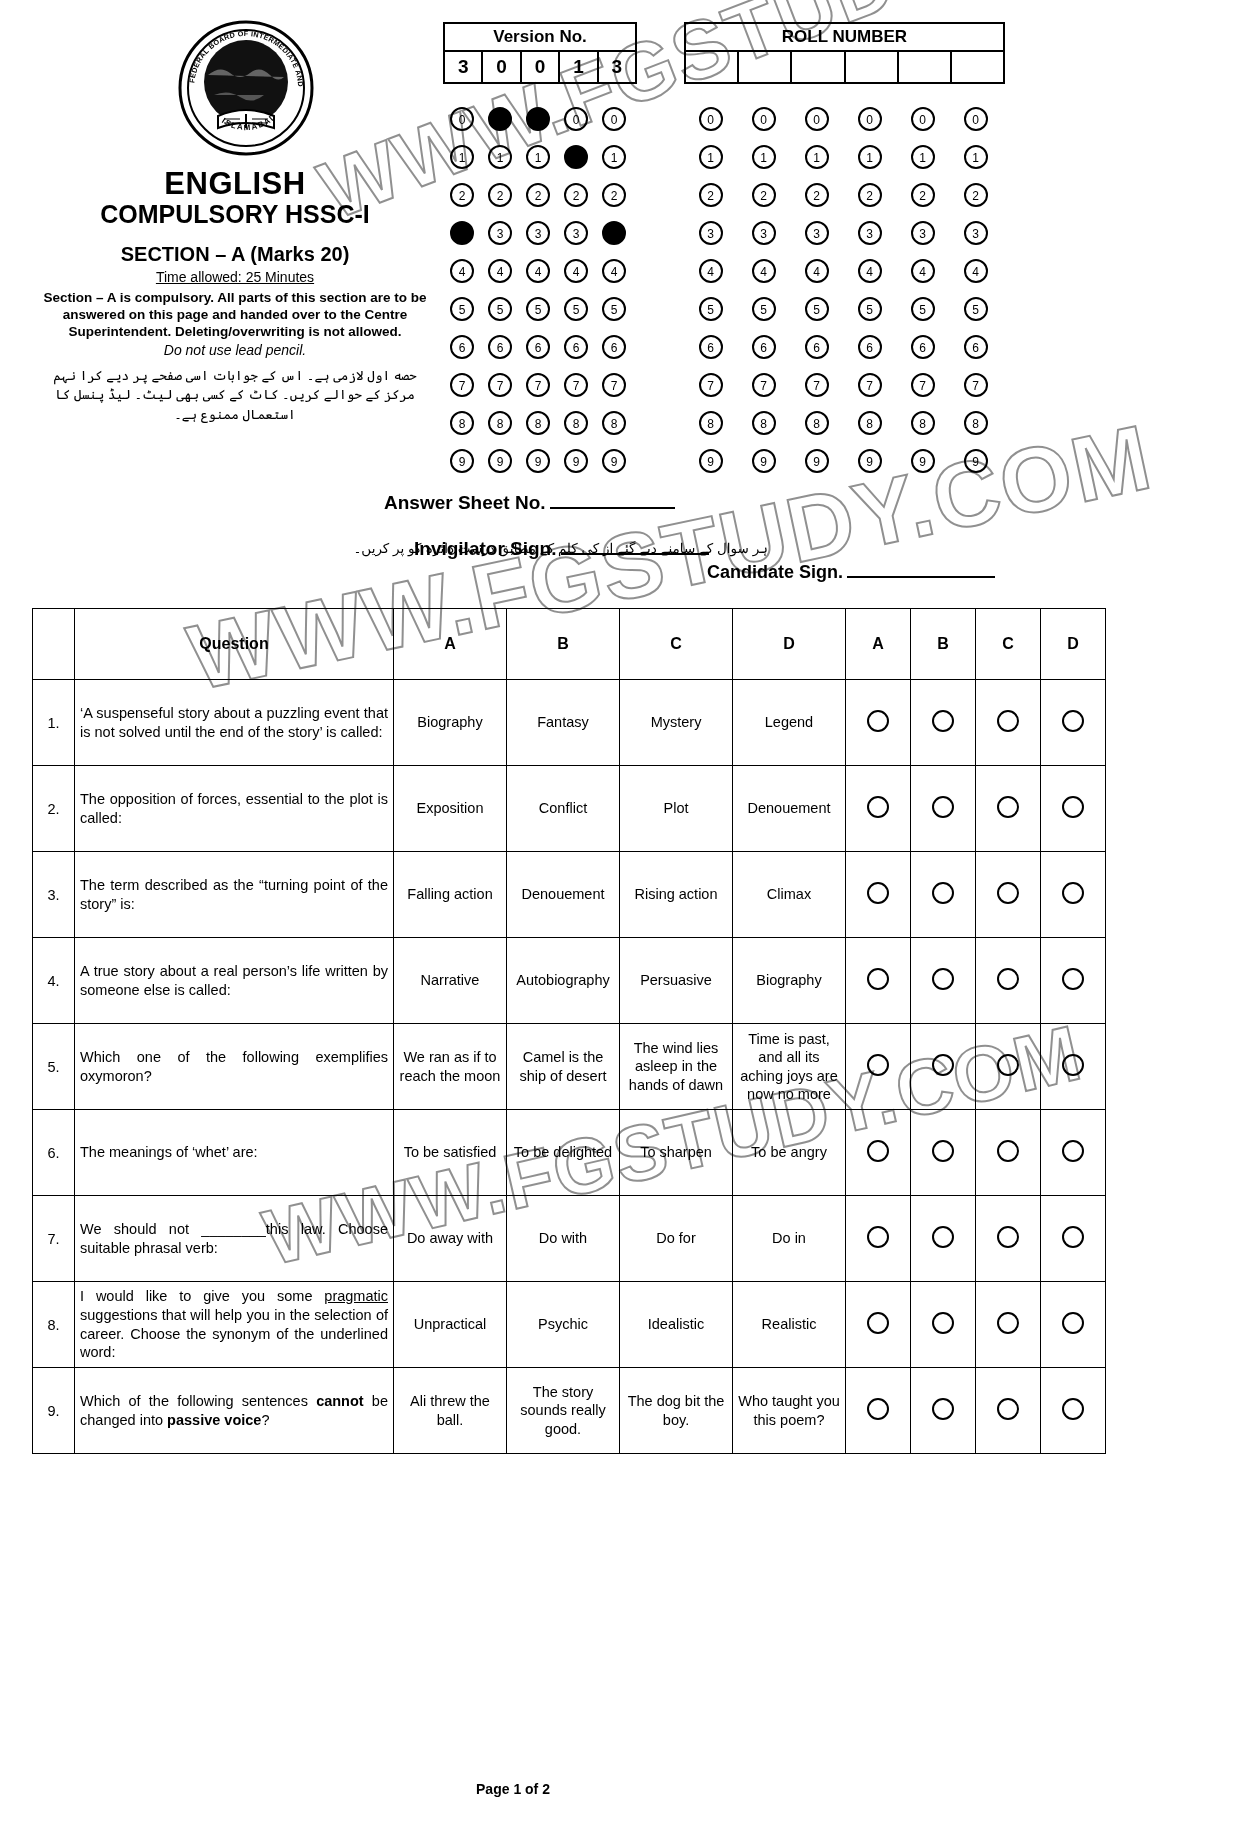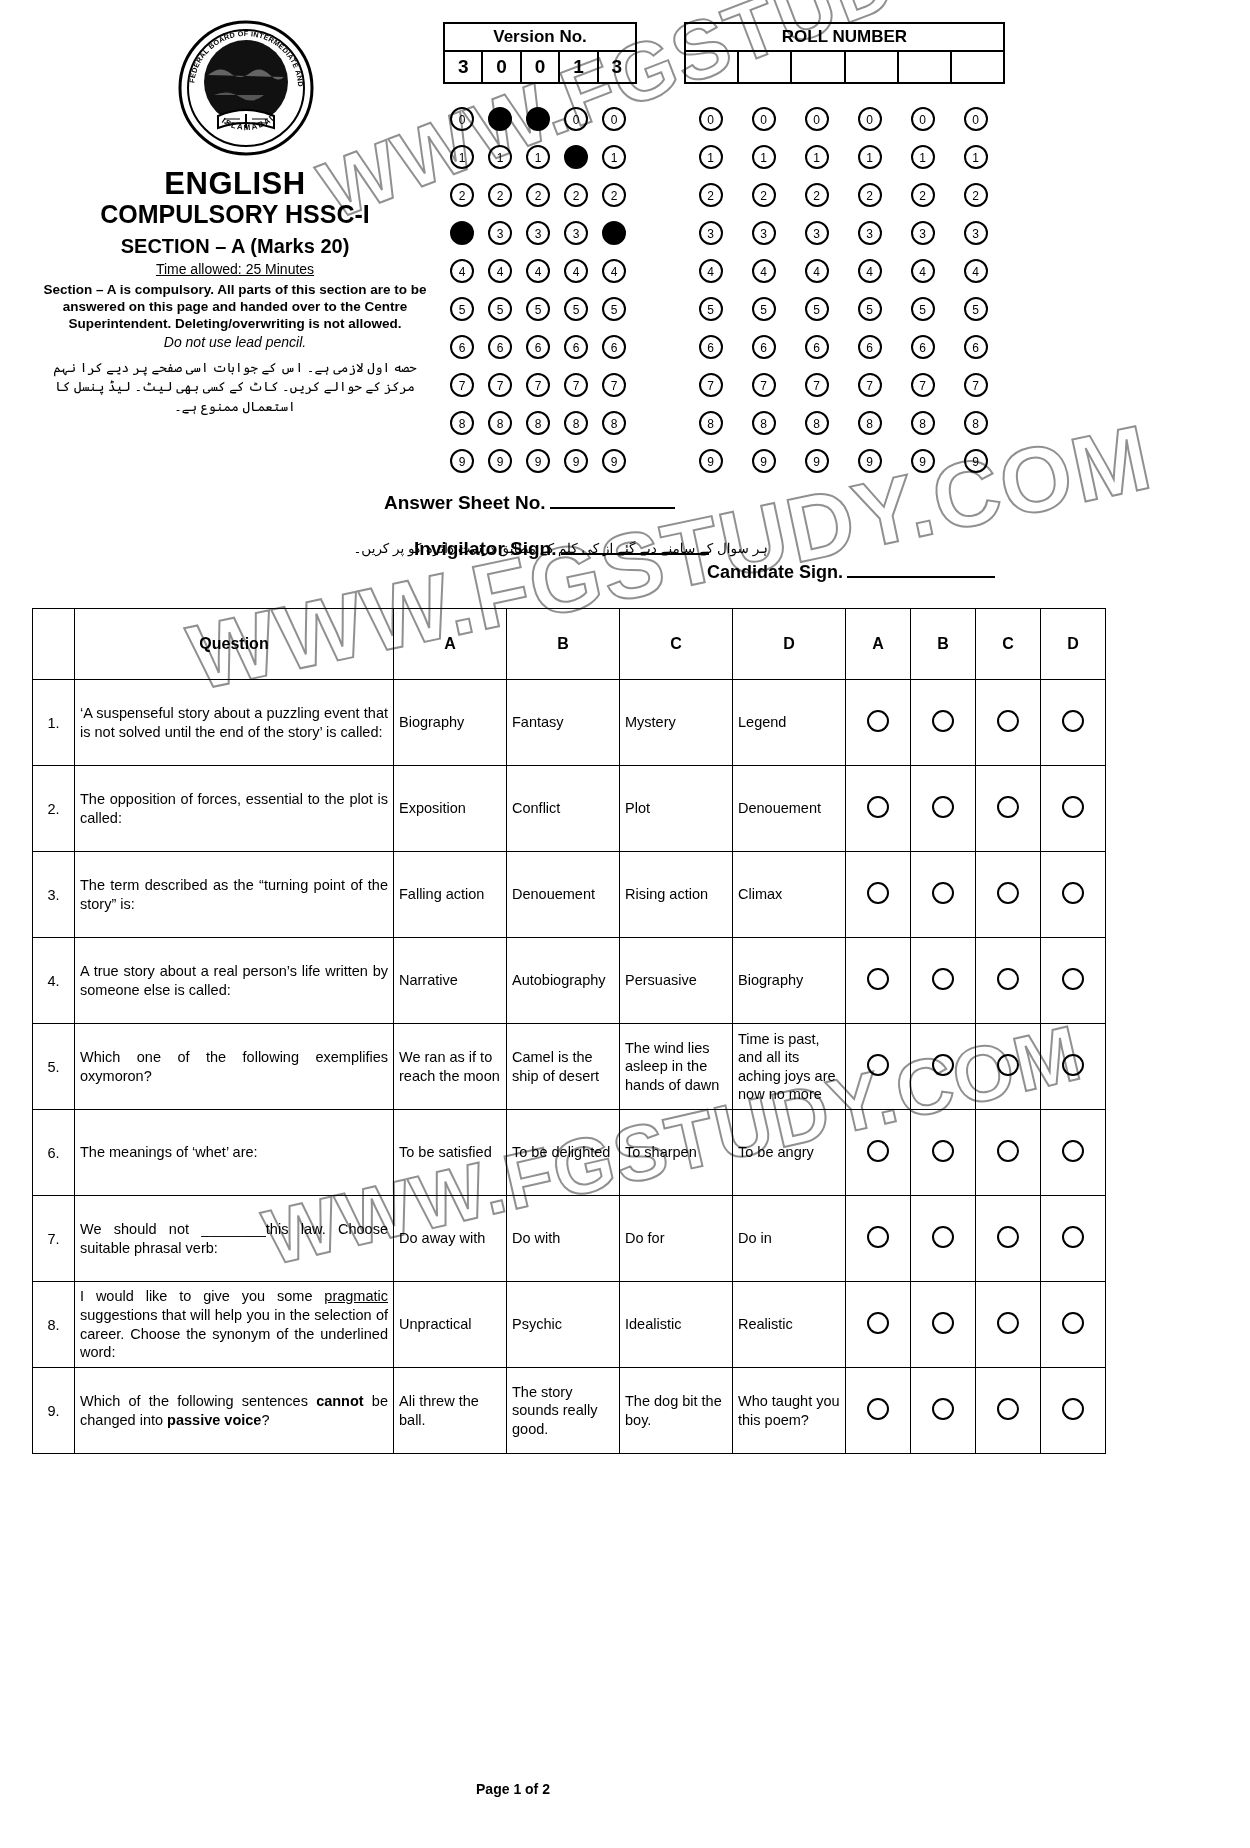--- a/index.html
+++ b/index.html
@@ -32,21 +32,21 @@
   
   .logo{
     position:absolute;left:178px;top:20px;width:136px;height:136px;
   }
   .logo svg{display:block;}
 
   
   .title-block{position:absolute;left:40px;top:168px;width:390px;text-align:center;}
   .t-english{font-size:31px;font-weight:bold;letter-spacing:.5px;line-height:1.05;}
   .t-comp{font-size:25px;font-weight:bold;margin-top:0;line-height:1.05;}
-  .t-sec{font-size:20px;font-weight:bold;margin-top:8px;}
+  .t-sec{font-size:20px;font-weight:bold;margin-top:16px;}
   .t-time{font-size:14px;margin-top:3px;text-decoration:underline;}
   .t-instr{font-size:13.5px;font-weight:bold;line-height:1.28;margin-top:4px;}
   .t-pencil{font-size:14px;font-style:italic;margin-top:1px;}
   .t-urdu{font-size:13px;line-height:1.5;margin-top:8px;direction:rtl;text-align:center;}
 
   
   .vbox{position:absolute;border:2px solid #000;}
   .vhead{
     font-size:17px;font-weight:bold;text-align:center;
     border-bottom:2px solid #000;line-height:26px;height:26px;
@@ -96,21 +96,21 @@
     vertical-align:middle;
     padding:4px 5px;
     font-size:14.5px;
     font-weight:normal;
   }
   table.qt thead th{
     height:30px;font-weight:bold;font-size:16px;text-align:center;padding:20px 4px;
   }
   .c-num{width:33px;text-align:center;font-size:14px;}
   .c-q{width:310px;text-align:justify;line-height:1.3;}
-  .c-opt{width:104px;line-height:1.25;}
+  .c-opt{width:104px;line-height:1.25;text-align:center;}
   .c-bub{width:56px;text-align:center;}
   .c-q-head{text-align:center;}
   .ans-circle{
     display:inline-block;width:22px;height:22px;border:2px solid #000;border-radius:50%;
     box-sizing:border-box;
   }
   tbody tr{height:86px;}
   .footer{
     position:absolute;left:0;top:1781px;width:1026px;text-align:center;
     font-size:14px;font-weight:bold;

